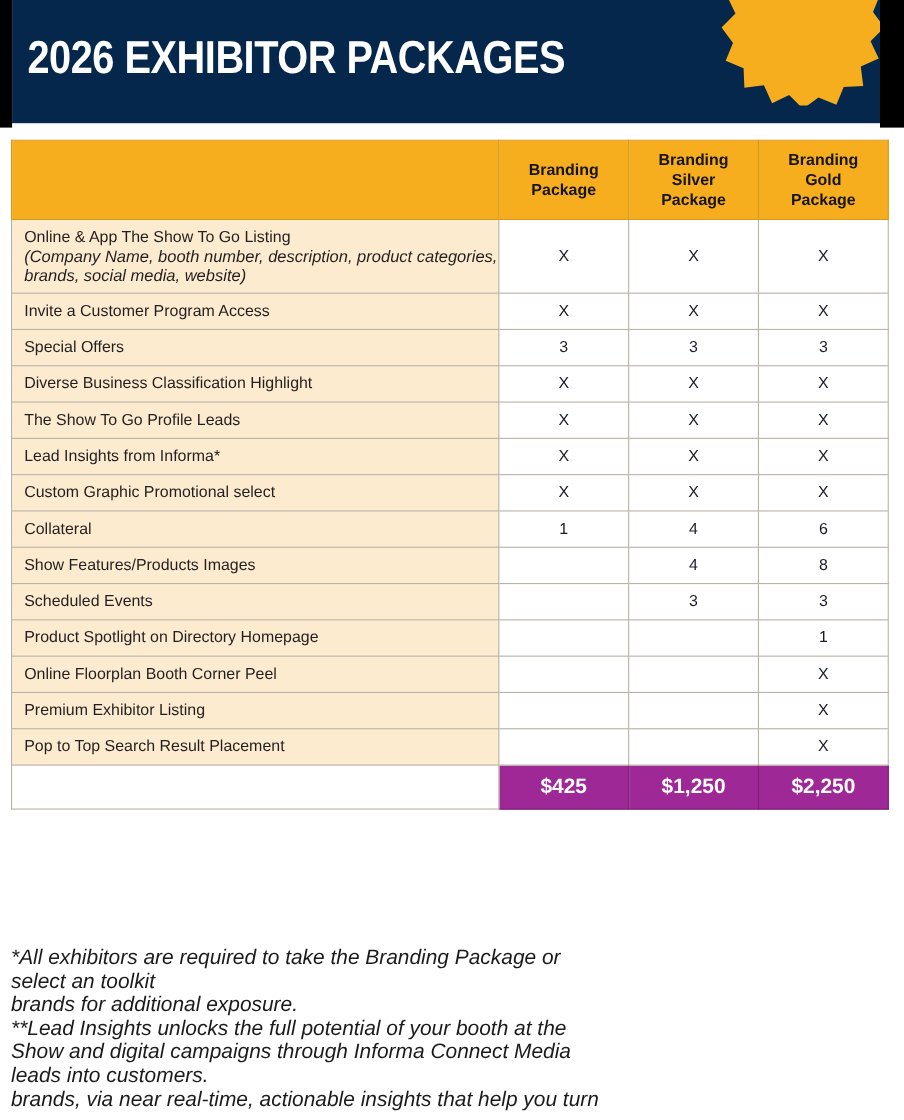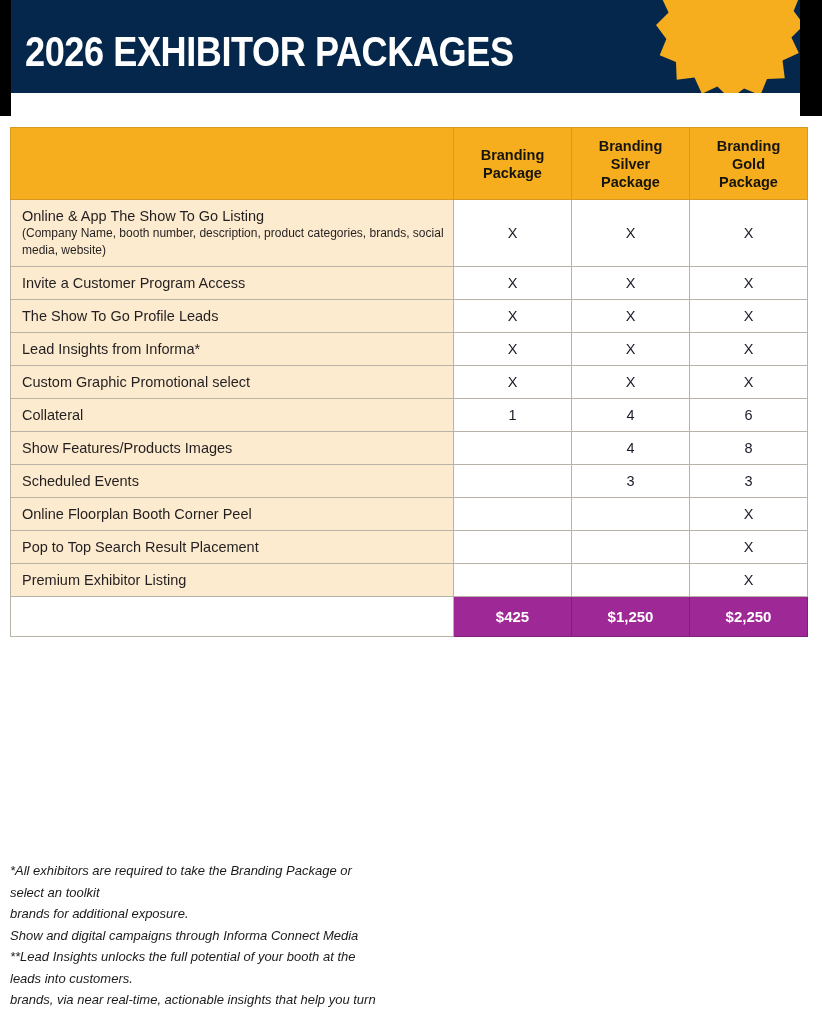--- a/index.html
+++ b/index.html
@@ -28,21 +28,21 @@
   }
   .header-strip-right {
     position: absolute;
     left: 800px; top: 0;
     width: 22px; height: 116px;
     background: #000000;
   }
   .header-banner {
     position: absolute;
     left: 11px; top: 0;
-    width: 789px; height: 93px;
+    width: 789px; height: 112px;
     background: #05274B;
     overflow: hidden;
   }
   .header-title {
     position: absolute;
     left: 14px;
     top: 27px;
     color: #ffffff;
     font-family: "Liberation Sans", sans-serif;
     font-weight: bold;
@@ -103,58 +103,59 @@
     background: #FCEBCF;
     color: #231f20;
     font-size: 14.5px;
     line-height: 17px;
     padding: 6px 0 6px 11px;
     text-align: left;
     height: 33px;
   }
   tbody td.feature .sub {
     display: block;
-    font-size: 12px;
+    font-size: 15px;
     line-height: 17px;
+    font-style: italic;
   }
   tbody td.val {
     background: #ffffff;
     color: #1b1b28;
     font-size: 14.5px;
     text-align: center;
     height: 33px;
   }
   tbody tr.tall td { height: 67px; }
 
   
   tbody tr.price-row td.feature-blank {
     background: #ffffff;
     height: 40px;
     border-color: #b9b2a6;
   }
   tbody tr.price-row td.price {
     background: #9E2896;
     color: #ffffff;
     font-weight: bold;
-    font-size: 15px;
+    font-size: 19px;
     text-align: center;
     height: 40px;
     border: 1px solid #7e1f78;
   }
 
   
   .footnotes {
     position: absolute;
     left: 10px;
     top: 860px;
     width: 600px;
     color: #1b1b1b;
     font-family: "Liberation Sans", sans-serif;
     font-style: italic;
-    font-size: 13px;
+    font-size: 19px;
     line-height: 21.5px;
   }
   .footnotes p { margin: 0; }
 </style>
 </head>
 <body>
 
 <div id="page">
 
   <div class="header-strip-left"></div>
@@ -207,21 +208,33 @@
         <td class="val">X</td>
       </tr>
 
       <tr>
         <td class="feature">Invite a Customer Program Access</td>
         <td class="val">X</td>
         <td class="val">X</td>
         <td class="val">X</td>
       </tr>
 
-
+      <tr>
+        <td class="feature"> Special Offers</td>
+        <td class="val">3</td>
+        <td class="val">3</td>
+        <td class="val">3</td>
+      </tr>
+
+      <tr>
+        <td class="feature">Diverse Business Classification Highlight</td>
+        <td class="val">X</td>
+        <td class="val">X</td>
+        <td class="val">X</td>
+      </tr>
 
       <tr>
         <td class="feature">The Show To Go Profile Leads</td>
         <td class="val">X</td>
         <td class="val">X</td>
         <td class="val">X</td>
       </tr>
 
       <tr>
         <td class="feature"> Lead Insights from Informa*</td>
@@ -254,55 +267,61 @@
 
 
       <tr>
         <td class="feature">Scheduled Events</td>
         <td class="val"></td>
         <td class="val">3</td>
         <td class="val">3</td>
       </tr>
 
 
+      <tr>
+        <td class="feature"> Product Spotlight on Directory Homepage</td>
+        <td class="val"></td>
+        <td class="val"></td>
+        <td class="val">1</td>
+      </tr>
 
       <tr>
         <td class="feature">Online Floorplan Booth Corner Peel</td>
         <td class="val"></td>
         <td class="val"></td>
         <td class="val">X</td>
       </tr>
 
       <tr>
+        <td class="feature"> Premium Exhibitor Listing</td>
+        <td class="val"></td>
+        <td class="val"></td>
+        <td class="val">X</td>
+      </tr>
+
+      <tr>
         <td class="feature">Pop to Top Search Result Placement</td>
-        <td class="val"></td>
-        <td class="val"></td>
-        <td class="val">X</td>
-      </tr>
-
-      <tr>
-        <td class="feature"> Premium Exhibitor Listing</td>
         <td class="val"></td>
         <td class="val"></td>
         <td class="val">X</td>
       </tr>
 
       <tr class="price-row">
         <td class="feature-blank"></td>
         <td class="price">$425</td>
         <td class="price">$1,250</td>
         <td class="price">$2,250</td>
       </tr>
 
     </tbody>
   </table>
 
   <div class="footnotes">
     <p>*All exhibitors are required to take the Branding Package or</p>
     <p>select an toolkit</p>
     <p>brands for additional exposure.</p>
+    <p>**Lead Insights unlocks the full potential of your booth at the</p>
     <p>Show and digital campaigns through Informa Connect Media</p>
-    <p>**Lead Insights unlocks the full potential of your booth at the</p>
     <p>leads into customers.</p>
     <p>brands, via near real-time, actionable insights that help you turn</p>
   </div>
 
 </div>
 
 </body></html>

